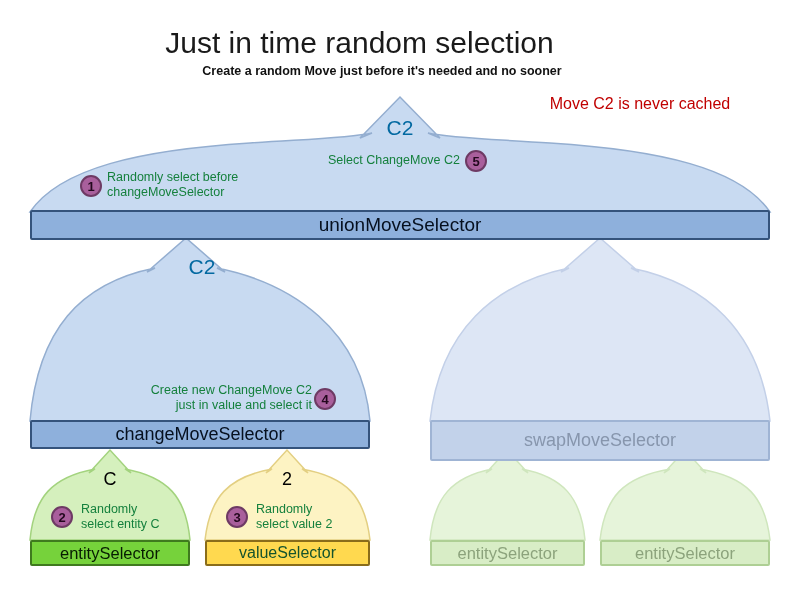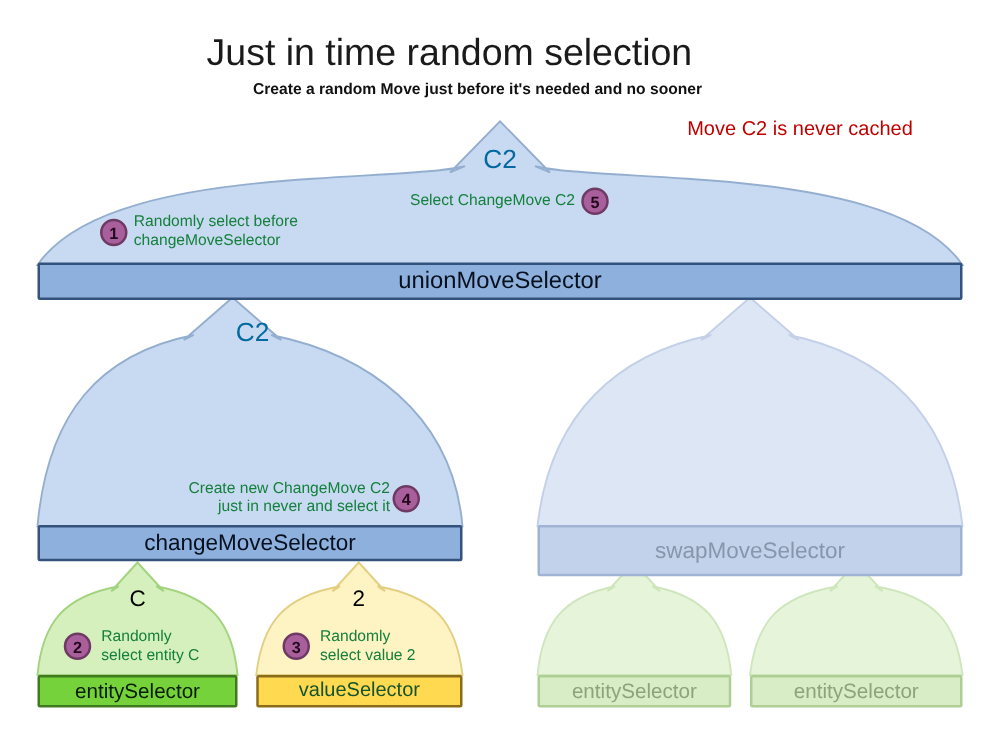--- a/index.html
+++ b/index.html
@@ -77,19 +77,19 @@
   <div class="abs step-circle" style="left:80px;top:175px;">1</div>
   <div class="abs step-circle" style="left:465px;top:150px;">5</div>
   <div class="abs step-circle" style="left:314px;top:388px;">4</div>
   <div class="abs step-circle" style="left:51px;top:506px;">2</div>
   <div class="abs step-circle" style="left:226px;top:506px;">3</div>
 
   <div class="abs annotation" style="left:107px;top:170px;width:170px;">Randomly select before
 changeMoveSelector</div>
   <div class="abs annotation ann-right" style="left:300px;top:153px;width:160px;">Select ChangeMove C2</div>
   <div class="abs annotation ann-right" style="left:128px;top:383px;width:184px;">Create new ChangeMove C2
-just in never and select it</div>
+just in value and select it</div>
   <div class="abs annotation" style="left:81px;top:502px;width:110px;">Randomly
 select entity C</div>
   <div class="abs annotation" style="left:256px;top:502px;width:110px;">Randomly
 select value 2</div>
 
 </div>
 
 </body></html>

